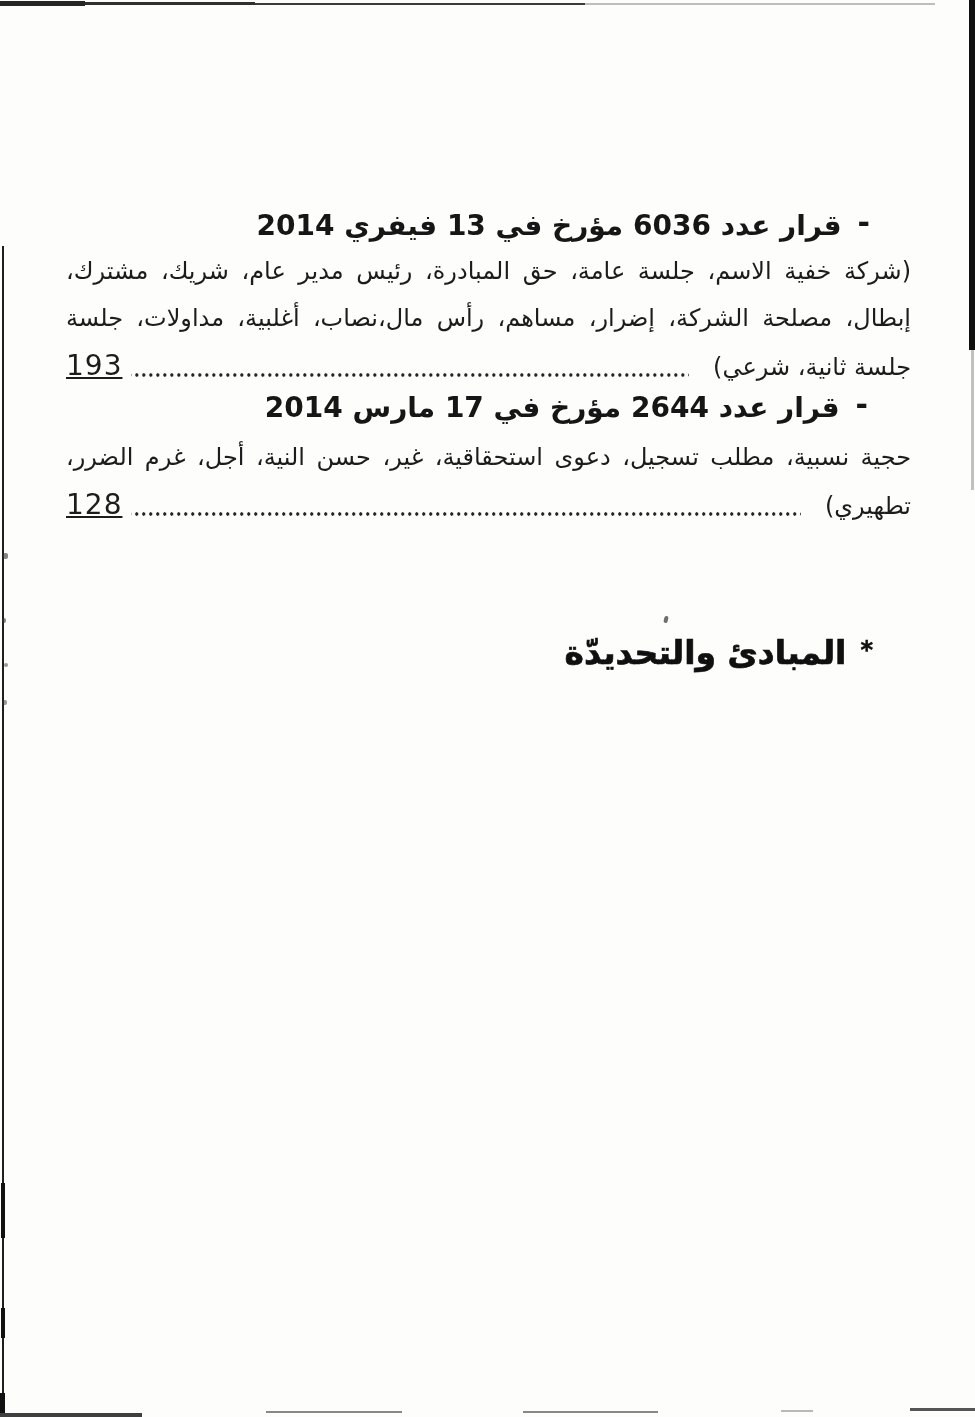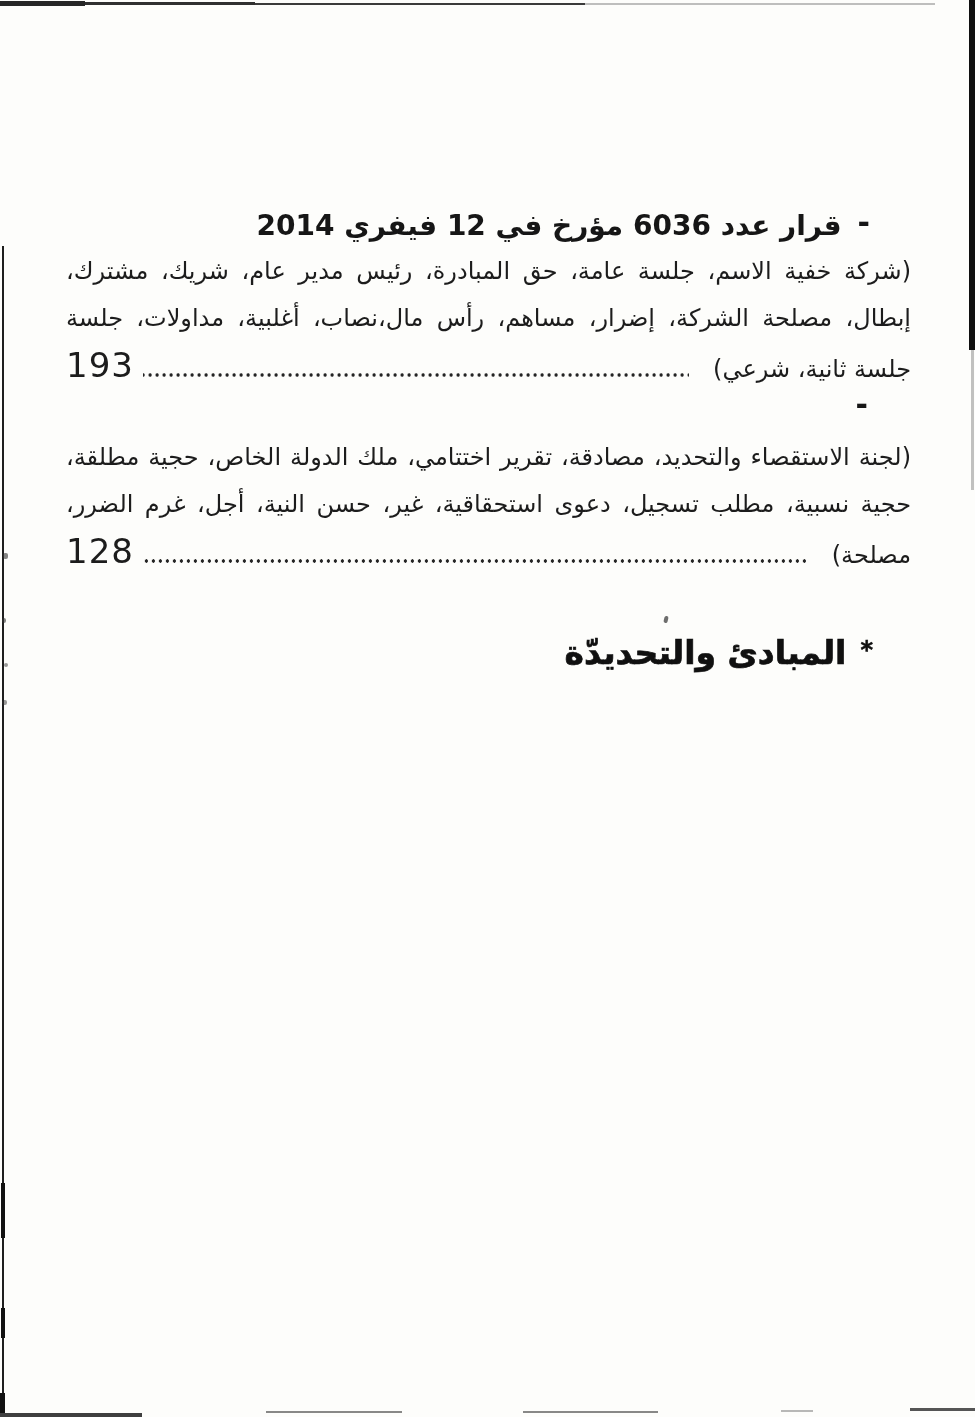--- a/index.html
+++ b/index.html
@@ -28,60 +28,60 @@
   }
   .last-line{
     display:flex;direction:rtl;align-items:baseline;height:47px;line-height:47px;
   }
   .last-line .tail{white-space:nowrap;margin-left:15px;}
   .leader{
     flex:1;align-self:flex-end;height:6px;margin:0 9px 11px 9px;min-width:40px;
     background-image:radial-gradient(circle, #242424 1.5px, rgba(0,0,0,0) 1.9px);
     background-size:7px 6px;background-position:center;background-repeat:repeat-x;
   }
-  .pagenum{font-size:34px;letter-spacing:1px;white-space:nowrap;}
+  .pagenum{font-size:28px;letter-spacing:1px;white-space:nowrap;text-decoration:underline;}
 
   
   .section-heading{
     position:absolute;display:flex;direction:rtl;align-items:center;gap:14px;
     font-size:33px;font-weight:bold;white-space:nowrap;color:#101010;
     -webkit-text-stroke:0.7px #101010;
   }
   .section-heading .star{font-size:24px;-webkit-text-stroke:0.5px #101010;transform:translateY(-3px);}
 
   
   .mark{position:absolute;background:#222;}
 </style>
 </head>
 <body>
 
 <div class="page">
 
   <div class="entry-title" style="top:207px;right:105px">
     <span class="dash">-</span>
-    <span>قرار عدد 6036 مؤرخ في 12 فيفري 2014</span>
+    <span>قرار عدد 6036 مؤرخ في 13 فيفري 2014</span>
   </div>
   <div class="entry-body" style="top:248px">
     <div class="kw-line">(شركة خفية الاسم، جلسة عامة، حق المبادرة، رئيس مدير عام، شريك، مشترك، قرار،</div>
     <div class="kw-line">إبطال، مصلحة الشركة، إضرار، مساهم، رأس مال،نصاب، أغلبية، مداولات، جلسة أولى،</div>
     <div class="last-line">
       <span class="tail">جلسة ثانية، شرعي)</span>
       <span class="leader"></span>
       <span class="pagenum">193</span>
     </div>
   </div>
 
   <div class="entry-title" style="top:389px;right:107px">
     <span class="dash">-</span>
+    <span>قرار عدد 2644 مؤرخ في 17 مارس 2014</span>
   </div>
   <div class="entry-body" style="top:434px">
-    <div class="kw-line">(لجنة الاستقصاء والتحديد، مصادقة، تقرير اختتامي، ملك الدولة الخاص، حجية مطلقة،</div>
     <div class="kw-line">حجية نسبية، مطلب تسجيل، دعوى استحقاقية، غير، حسن النية، أجل، غرم الضرر، مفعول</div>
     <div class="last-line">
-      <span class="tail">مصلحة)</span>
+      <span class="tail">تطهيري)</span>
       <span class="leader"></span>
       <span class="pagenum">128</span>
     </div>
   </div>
 
   <div class="section-heading" style="top:633px;right:102px">
     <span class="star">*</span>
     <span>المبادئ والتحديدّة</span>
   </div>
 

